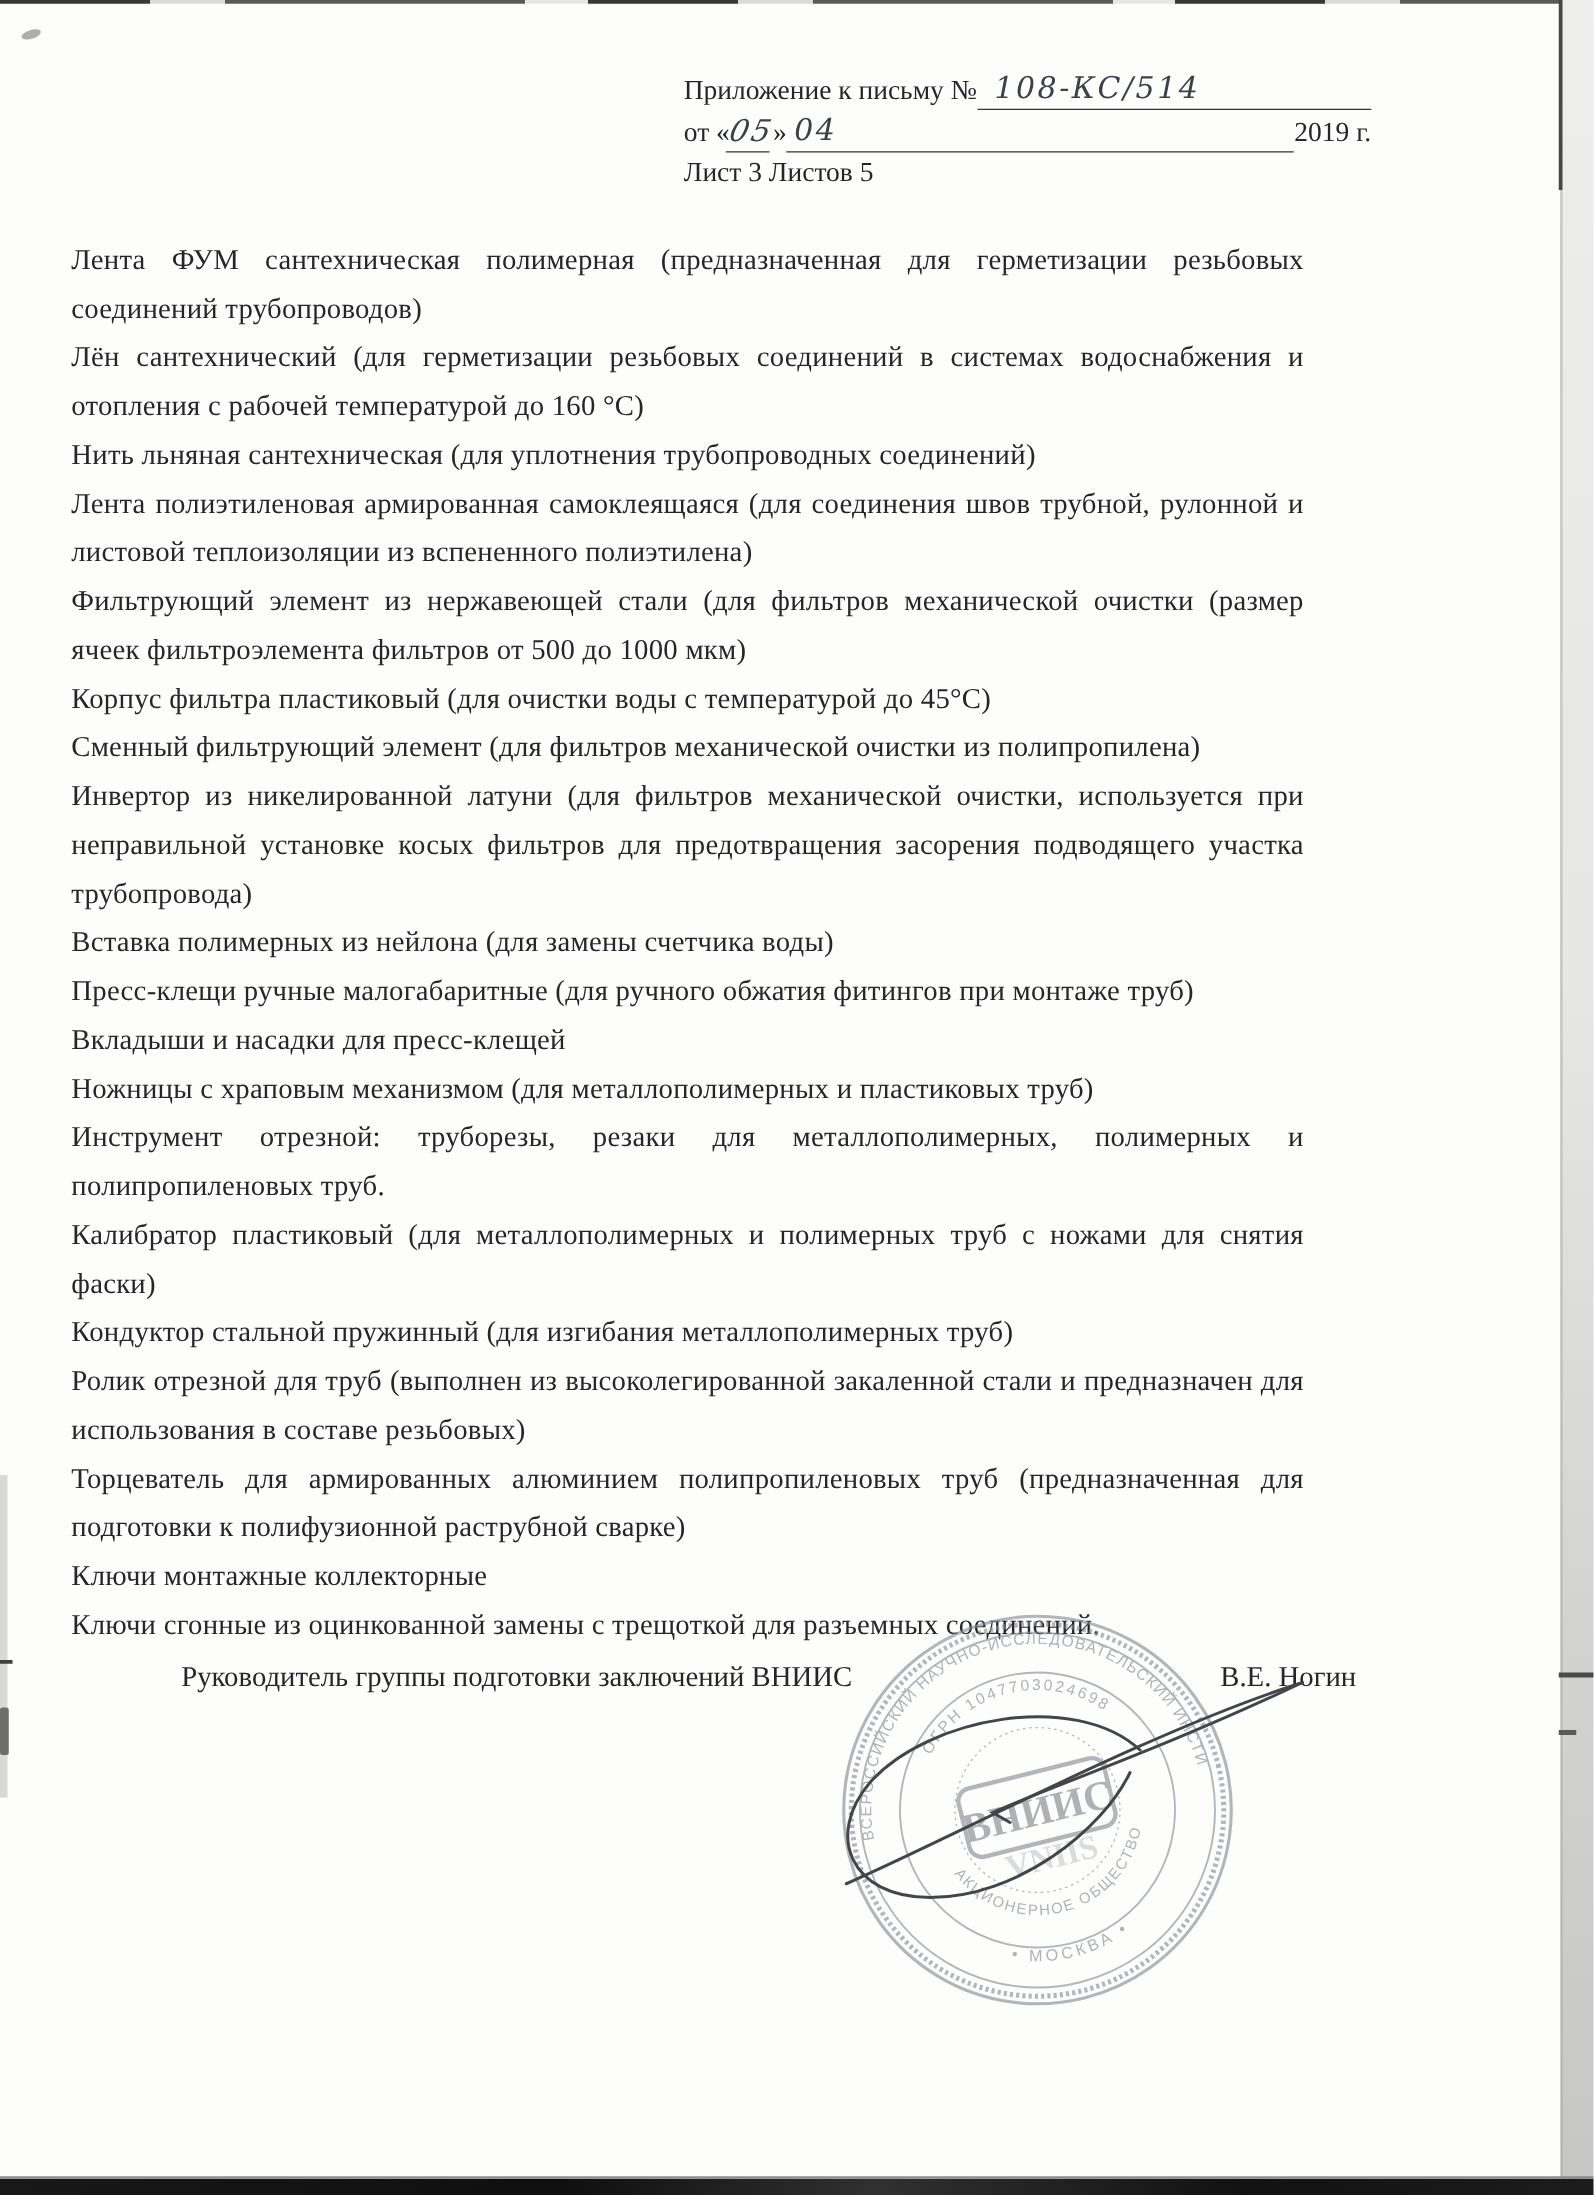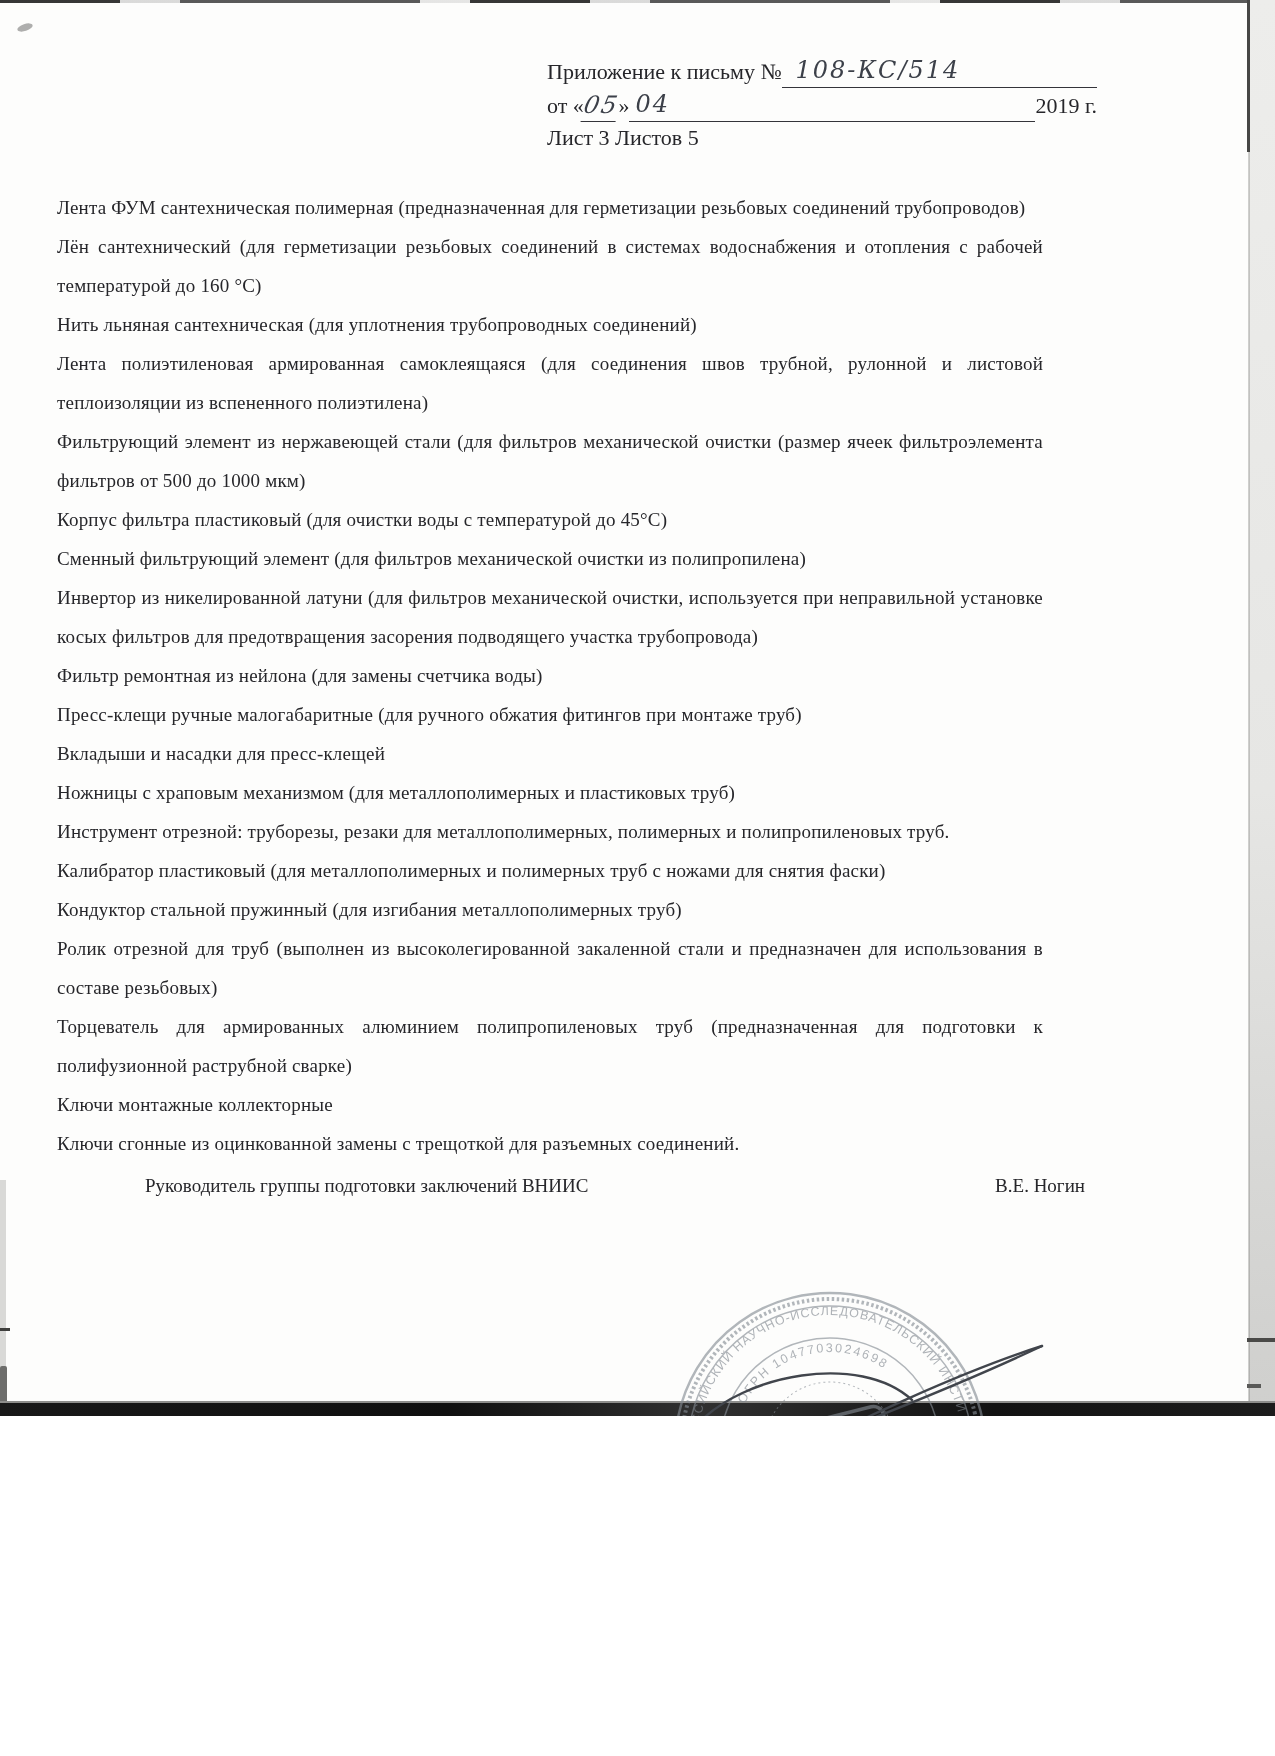--- a/index.html
+++ b/index.html
@@ -1,18 +1,18 @@
 <!DOCTYPE html>
 <html><head>
 <meta charset="utf-8">
 <style>
   html,body{margin:0;padding:0;background:#ffffff;}
   .page{
     position:relative;
-    width:1275px;height:1416px;
+    width:1275px;height:1756px;
     background:#fdfdfc;
     overflow:hidden;
     font-family:"Liberation Serif", serif;
     color:#26262a;
   }
   
   .top-edge{
     position:absolute;top:0;left:0;width:1248px;height:3px;
     background:repeating-linear-gradient(90deg,
       rgba(20,20,20,.85) 0 120px, rgba(20,20,20,.15) 120px 180px,
@@ -45,21 +45,21 @@
     font-family:"DejaVu Serif", serif;
     font-style:italic;font-size:24px;color:#3c4049;
     transform:skewX(-12deg);letter-spacing:2px;
   }
   .u{border-bottom:1.5px solid #34343a;}
   .fill{flex:1 1 auto;border-bottom:1.5px solid #34343a;padding:0 6px;}
   .num-fill{flex:1 1 auto;border-bottom:1.5px solid #34343a;padding-left:14px;}
   
   .body-text{
     position:absolute;left:57px;top:188px;width:986px;
-    font-size:19px;line-height:39px;
+    font-size:23px;line-height:39px;
   }
   .body-text p{
     margin:0;text-align:justify;text-align-last:left;
     letter-spacing:.2px;
   }
   
   .footer-row{
     display:flex;justify-content:space-between;
     padding-left:88px;margin-top:3px;width:940px;
   }
@@ -120,21 +120,21 @@
       <p>Фильтрующий элемент из нержавеющей стали (для фильтров механической очистки (размер ячеек фильтроэлемента фильтров от 500 до 1000 мкм)</p>
 
 
       <p>Корпус фильтра пластиковый (для очистки воды с температурой до 45°С)</p>
 
       <p>Сменный фильтрующий элемент (для фильтров механической очистки из полипропилена)</p>
 
       <p>Инвертор из никелированной латуни (для фильтров механической очистки, используется при неправильной установке косых фильтров для предотвращения засорения подводящего участка трубопровода)</p>
 
 
-      <p>Фильтр ремонтная из нейлона (для замены счетчика воды)</p>
+      <p>Вставка полимерных из нейлона (для замены счетчика воды)</p>
 
       <p>Пресс-клещи ручные малогабаритные (для ручного обжатия фитингов при монтаже труб)</p>
 
       <p>Вкладыши и насадки для пресс-клещей</p>
 
       <p>Ножницы с храповым механизмом (для металлополимерных и пластиковых труб)</p>
 
       <p>Инструмент отрезной: труборезы, резаки для металлополимерных, полимерных и полипропиленовых труб.</p>
 
       <p>Калибратор пластиковый (для металлополимерных и полимерных труб с ножами для снятия фаски)</p>

